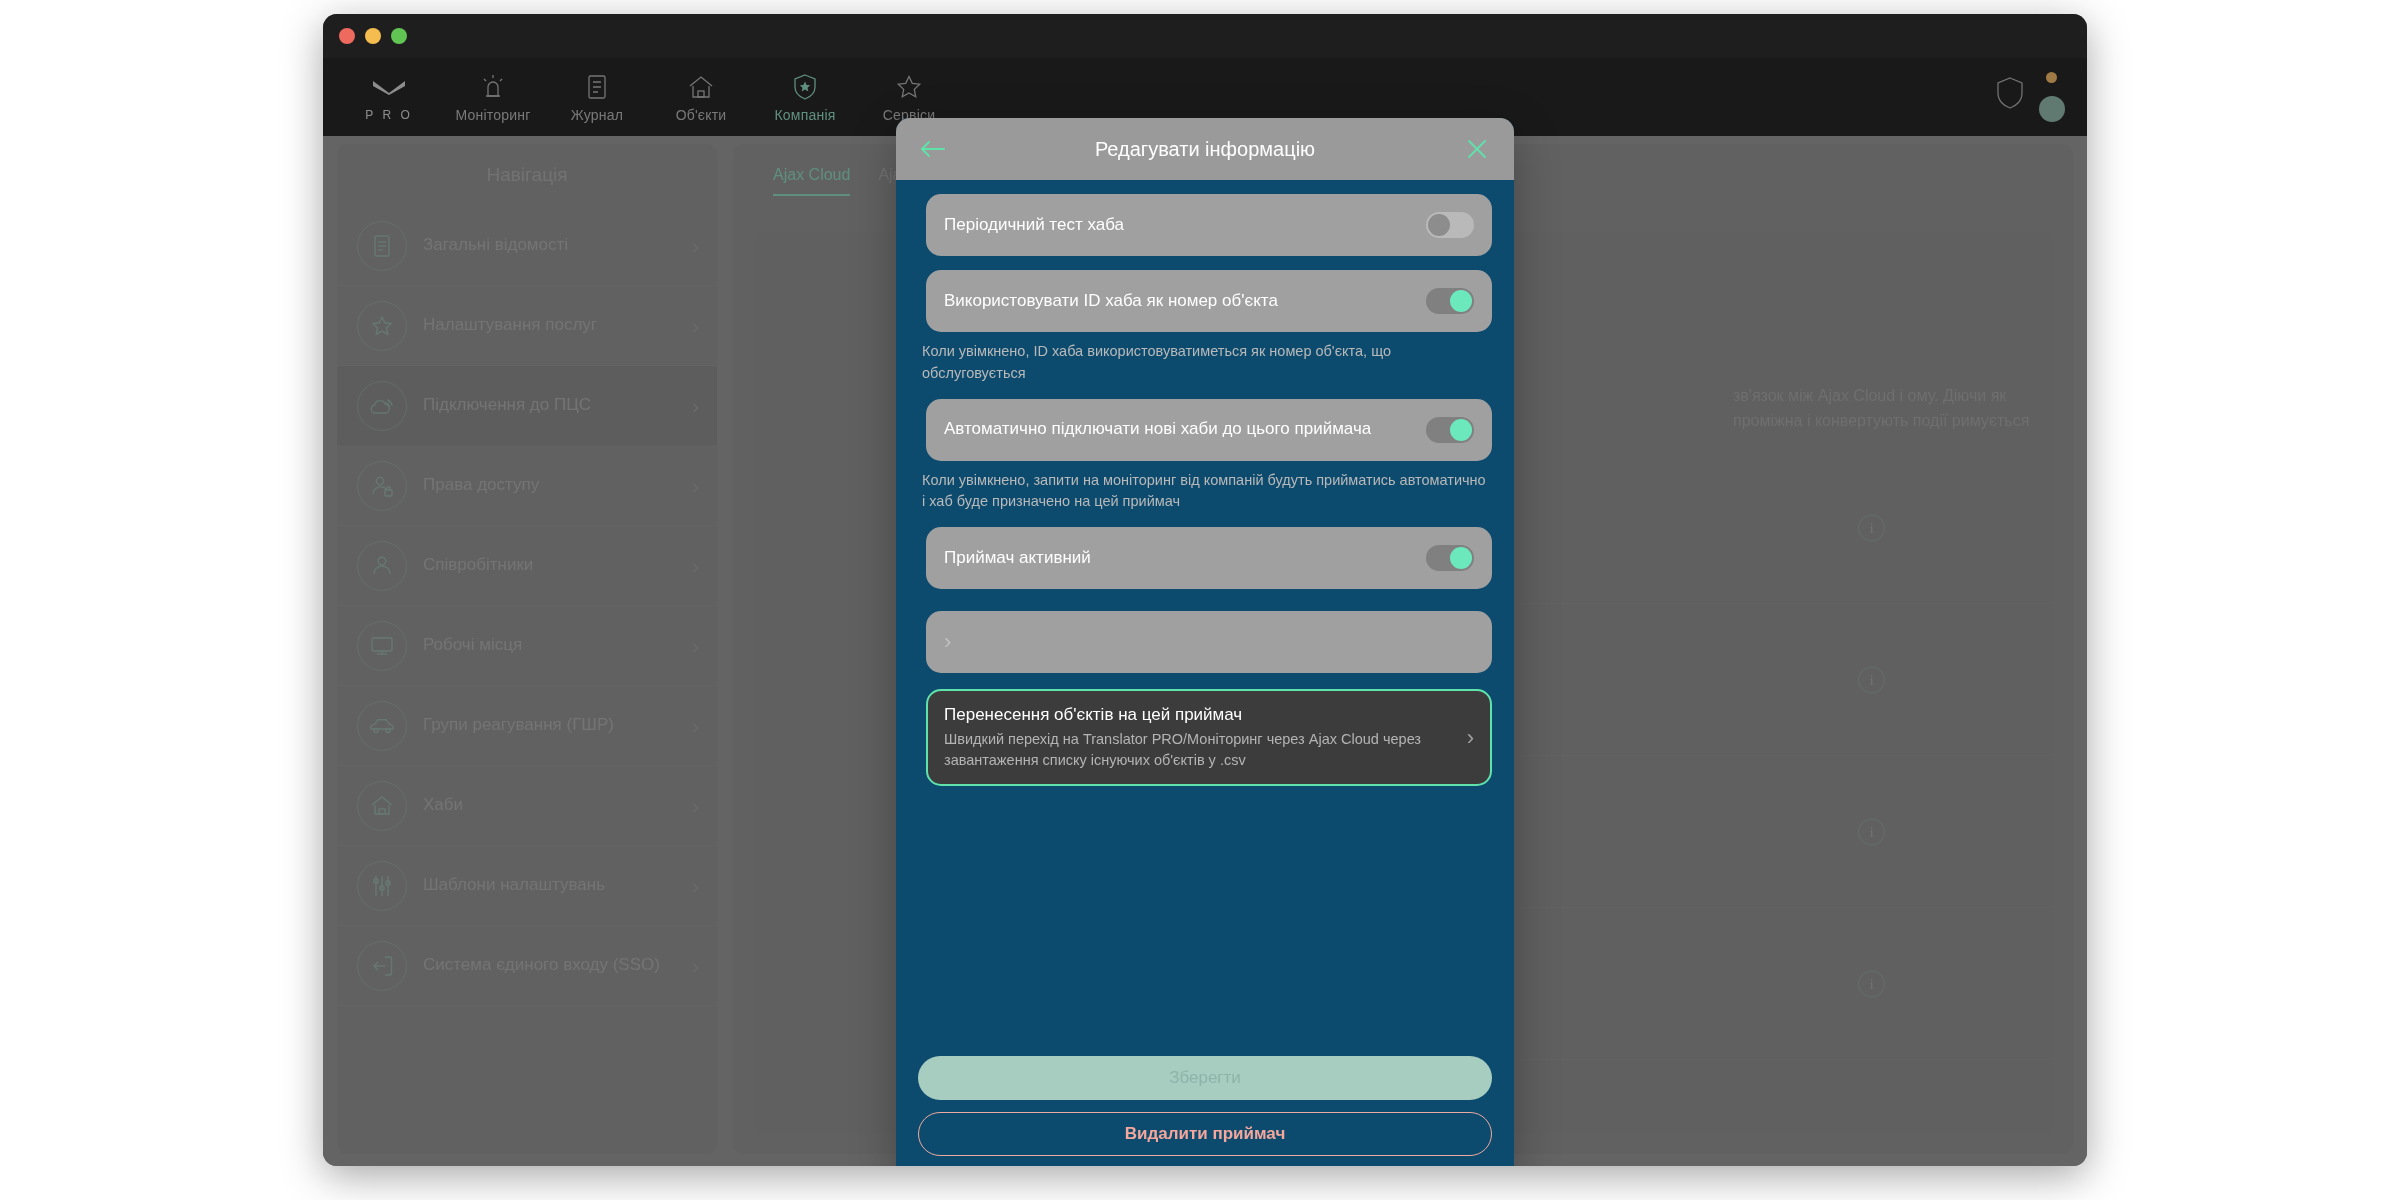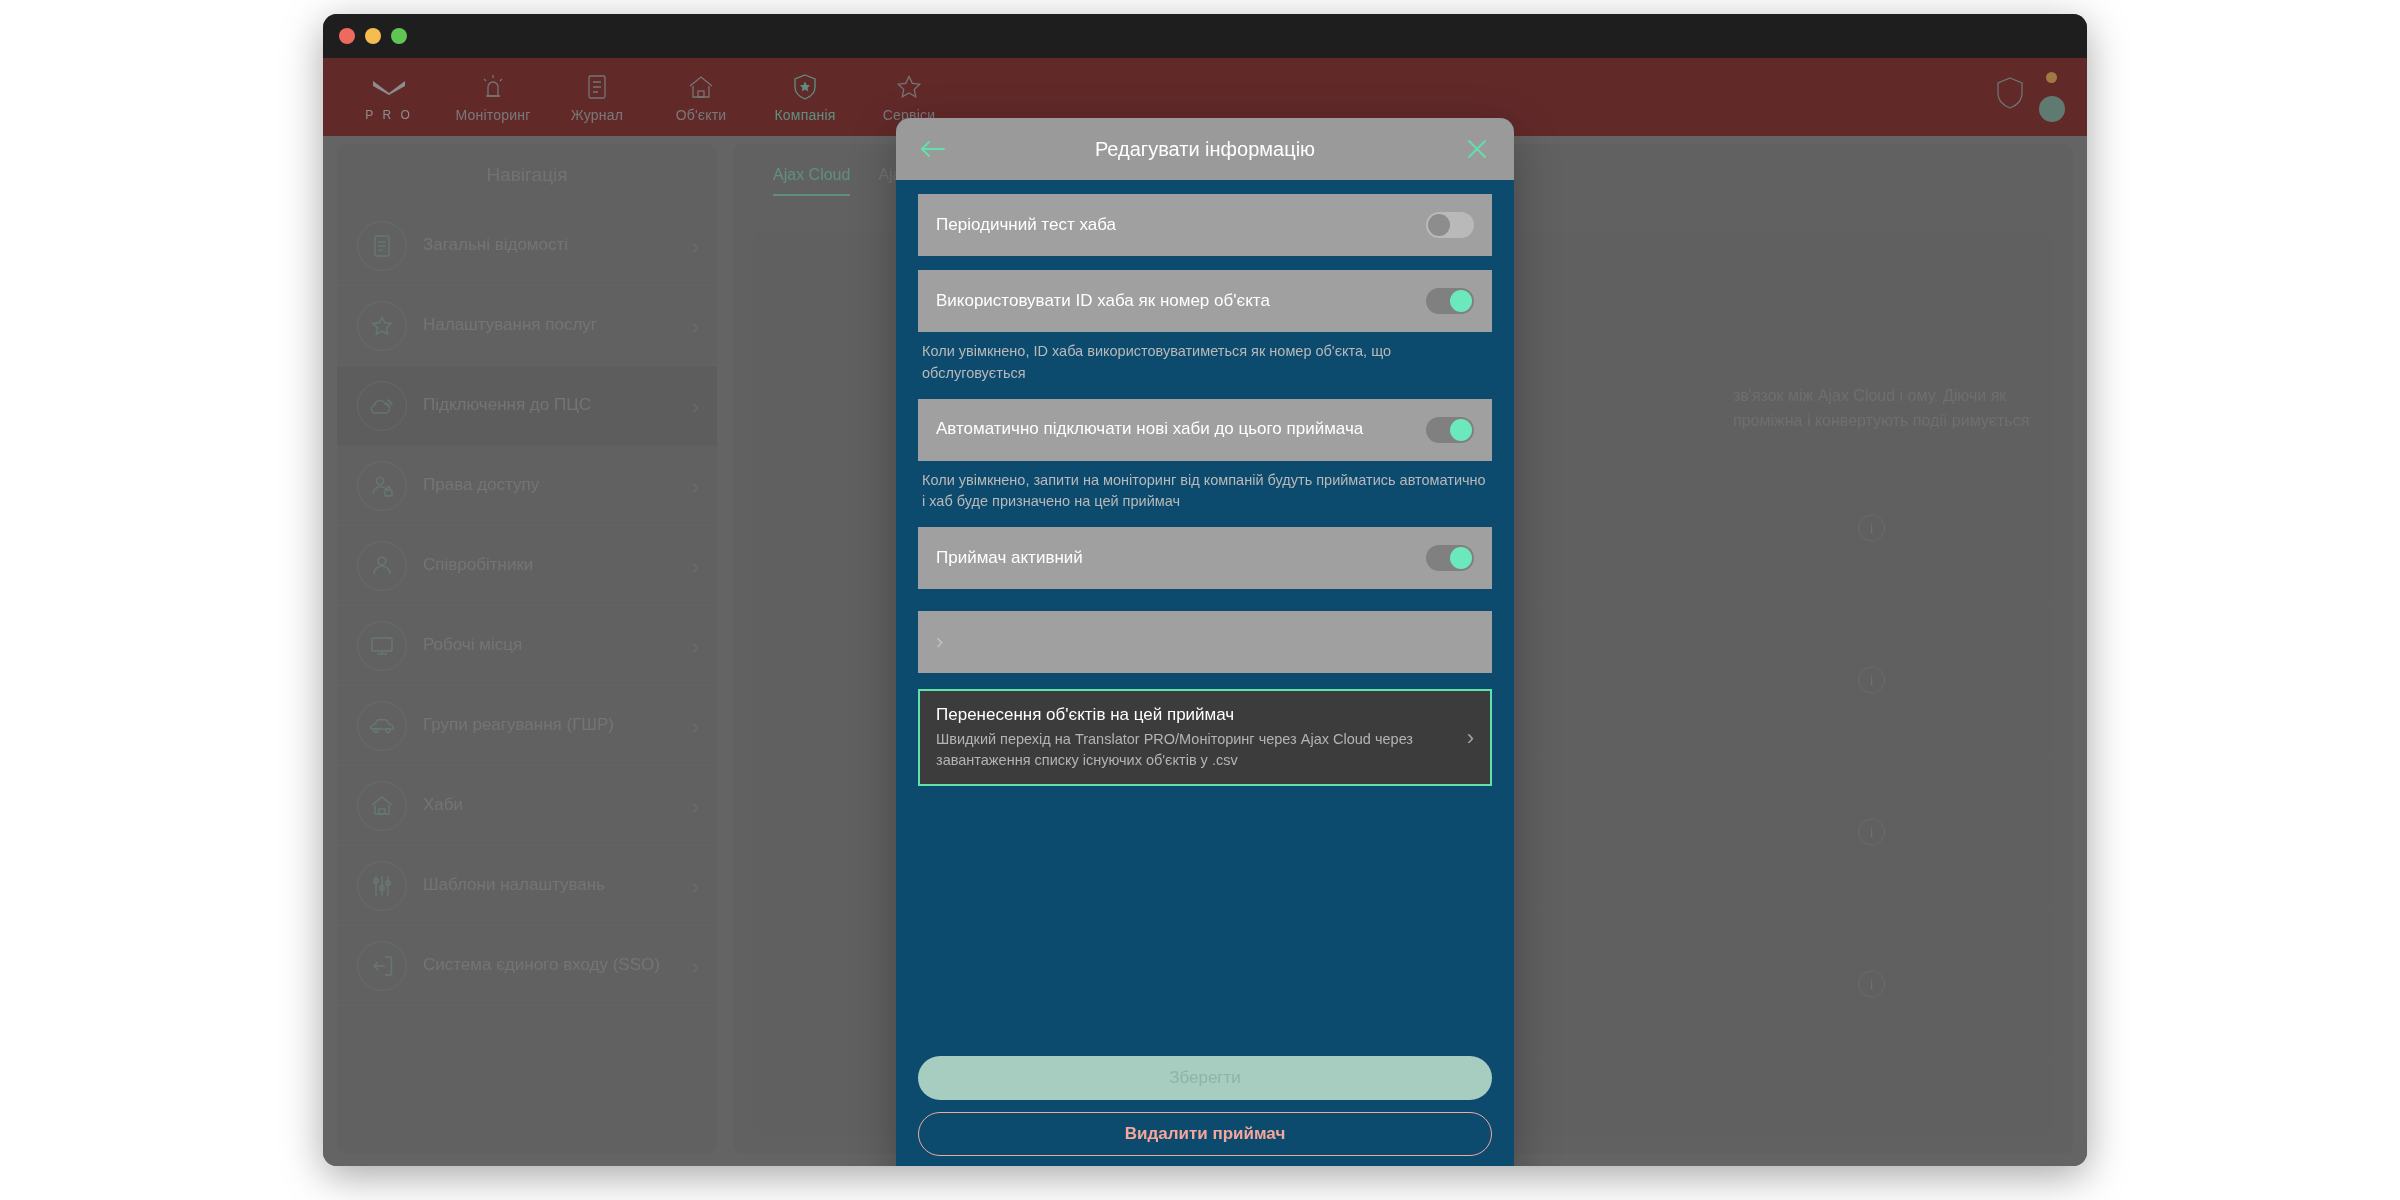--- a/index.html
+++ b/index.html
@@ -36,21 +36,21 @@
     position: absolute; left: 0; top: 44px;
     width: 100%; height: 1108px;
     background: #818181;
     overflow: hidden;
   }
 
   
   #topnav {
     position: absolute; left: 0; top: 0;
     width: 100%; height: 78px;
-    background: #7f1d1d;
+    background: #000000;
     display: flex; align-items: flex-start; padding-left: 14px;
   }
   .nav-item {
     width: 104px; height: 78px;
     display: flex; flex-direction: column;
     align-items: center; justify-content: center; gap: 5px;
   }
   .nav-item .nav-ic { height: 30px; display: flex; align-items: center; }
   .nav-item .nav-lb {
     font-size: 14px; color: #a5a5a5; letter-spacing: .2px; white-space: nowrap;
@@ -174,25 +174,25 @@
     font-size: 20px; color: #ffffff;
   }
   #modal-body {
     flex: 1; overflow: hidden;
     padding: 0 22px;
     position: relative;
   }
 
   .card {
     background: #a0a0a0;
-    border-radius: 0;
+    border-radius: 15px;
     margin-top: 14px;
     padding: 18px 18px;
     min-height: 62px;
-    display: flex; align-items: center; gap: 14px;
+    display: flex; align-items: center; gap: 14px; margin-left: 8px;
   }
   .card .c-label {
     flex: 1; font-size: 17px; color: #ffffff; line-height: 1.35;
   }
   .hint {
     font-size: 14.5px; line-height: 1.5; color: #b9b9b9;
     padding: 9px 4px 0 4px;
   }
 
   

